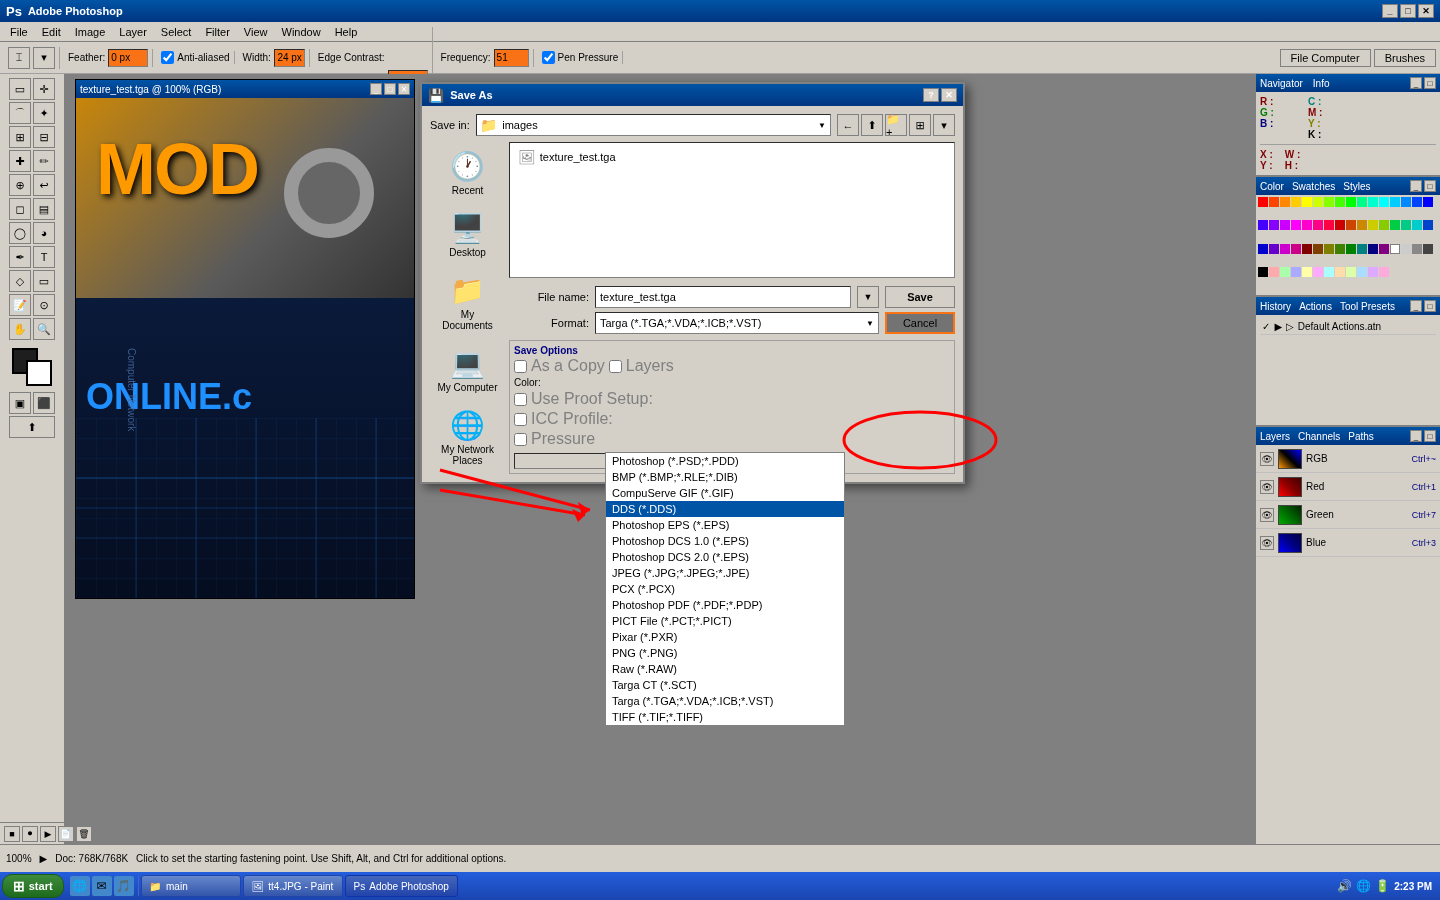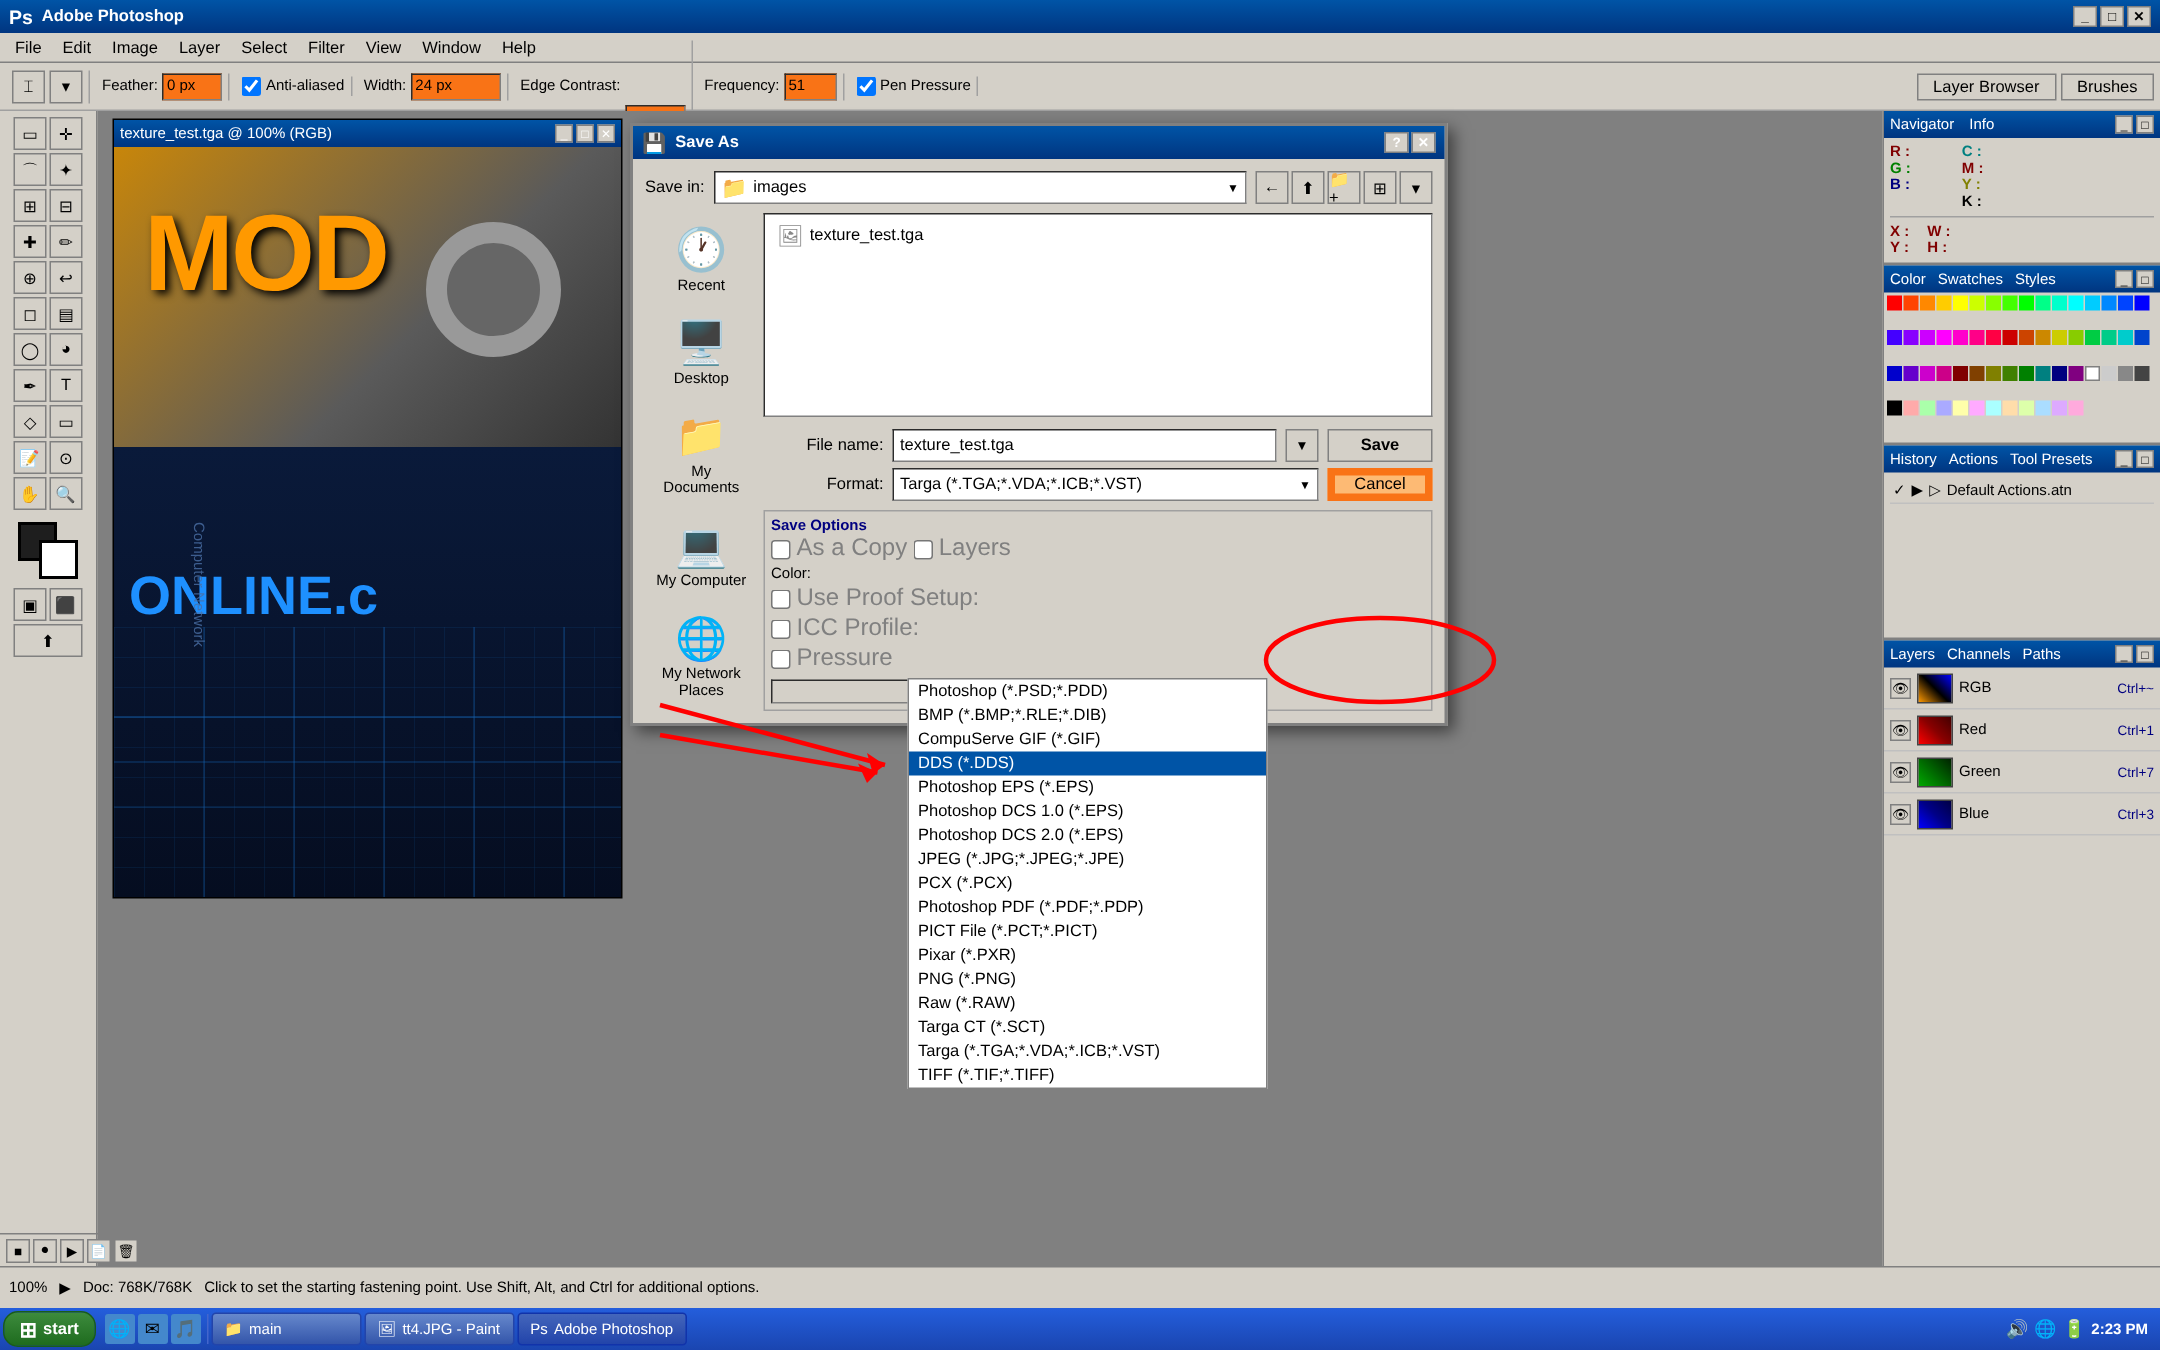--- a/index.html
+++ b/index.html
@@ -462,36 +462,36 @@
   <div class="toolbar-group">
     <span class="toolbar-label">Feather:</span>
     <input class="toolbar-input" type="text" value="0 px" style="width: 40px;">
   </div>
   <div class="toolbar-group">
     <input type="checkbox" checked="" style="">
     <span class="toolbar-label">Anti-aliased</span>
   </div>
   <div class="toolbar-group">
     <span class="toolbar-label">Width:</span>
-    <input class="toolbar-input" type="text" value="24 px" style="width: 60px;">
+    <input class="toolbar-input" type="text" value="24 px" style="width: 31px; text-align: right;">
   </div>
   <div class="toolbar-group">
     <span class="toolbar-label">Edge Contrast:</span>
     <input class="toolbar-input" type="text" value="10%" style="width: 40px; margin-top: 43px;">
   </div>
   <div class="toolbar-group">
     <span class="toolbar-label">Frequency:</span>
     <input class="toolbar-input" type="text" value="51" style="width: 35px;">
   </div>
   <div class="toolbar-group">
     <input type="checkbox" checked="" style="">
     <span class="toolbar-label">Pen Pressure</span>
   </div>
   <div style="margin-left:auto; display:flex; gap:3px;">
-    <div class="fb-tab" style="position:static;">Layer Browser</div>
+    <div class="fb-tab" style="position:static;">File Computer</div>
     <div class="fb-tab" style="position:static;">Brushes</div>
   </div>
 </div>
 
 <div style="display:flex; height:calc(900px - 22px - 20px - 32px - 28px - 28px); position:relative;">
 
   <div id="toolbox">
     <div class="tool-row">
       <div class="tool-btn" title="Selection">▭</div>
       <div class="tool-btn" title="Move">✛</div>
@@ -882,21 +882,21 @@
             <input class="form-input" type="text" value="texture_test.tga" style="flex: 1 1 0%;">
             <div style="width:22px;height:22px;background:#d4d0c8;border:1px solid #808080;display:flex;align-items:center;justify-content:center;font-size:9px;cursor:pointer;">▼</div>
             <button style="width:70px;height:22px;background:#d4d0c8;border:1px solid #808080;font-size:11px;cursor:pointer;font-weight:bold;">Save</button>
           </div>
           <div class="form-row">
             <span class="form-label">Format:</span>
             <div class="form-dropdown" style="flex:1;">
               <span>Targa (*.TGA;*.VDA;*.ICB;*.VST)</span>
               <span class="dropdown-arrow">▼</span>
             </div>
-            <button style="width:70px;height:22px;background:#fdba74;border:5px solid #f97316;font-size:11px;cursor:pointer;">Cancel</button>
+            <button style="width:70px;height:22px;background:#737373;border:2px solid #f97316;font-size:11px;cursor:pointer;">Cancel</button>
           </div>
         </div>
 
         <div id="options-section">
           <div style="font-weight:bold;font-size:10px;color:#000080;cursor:pointer;">Save Options</div>
           <div class="options-row">
             <input type="checkbox" style="">
             <span class="opt-label-gray">As a Copy</span>
             <input type="checkbox" style="">
             <span class="opt-label-gray">Layers</span>

